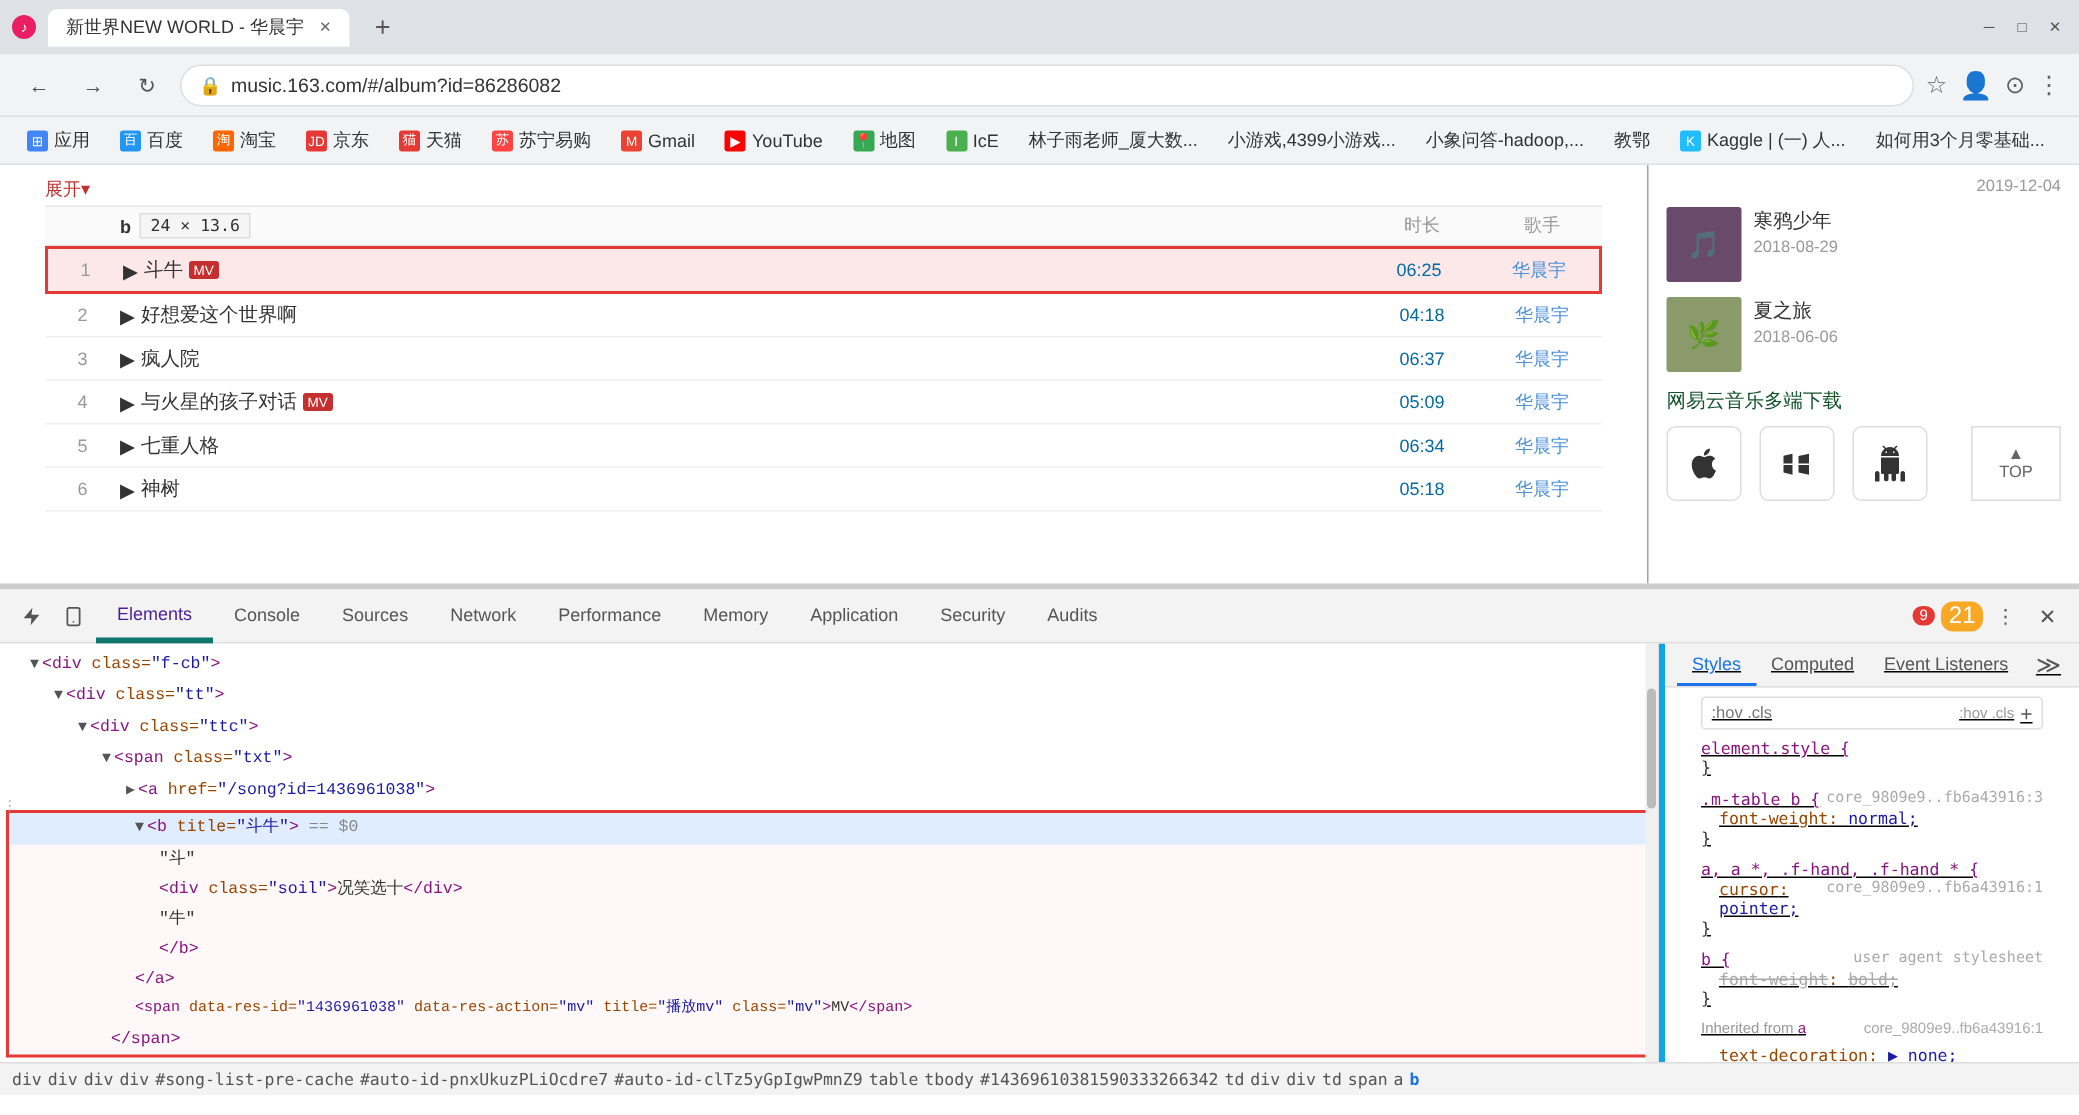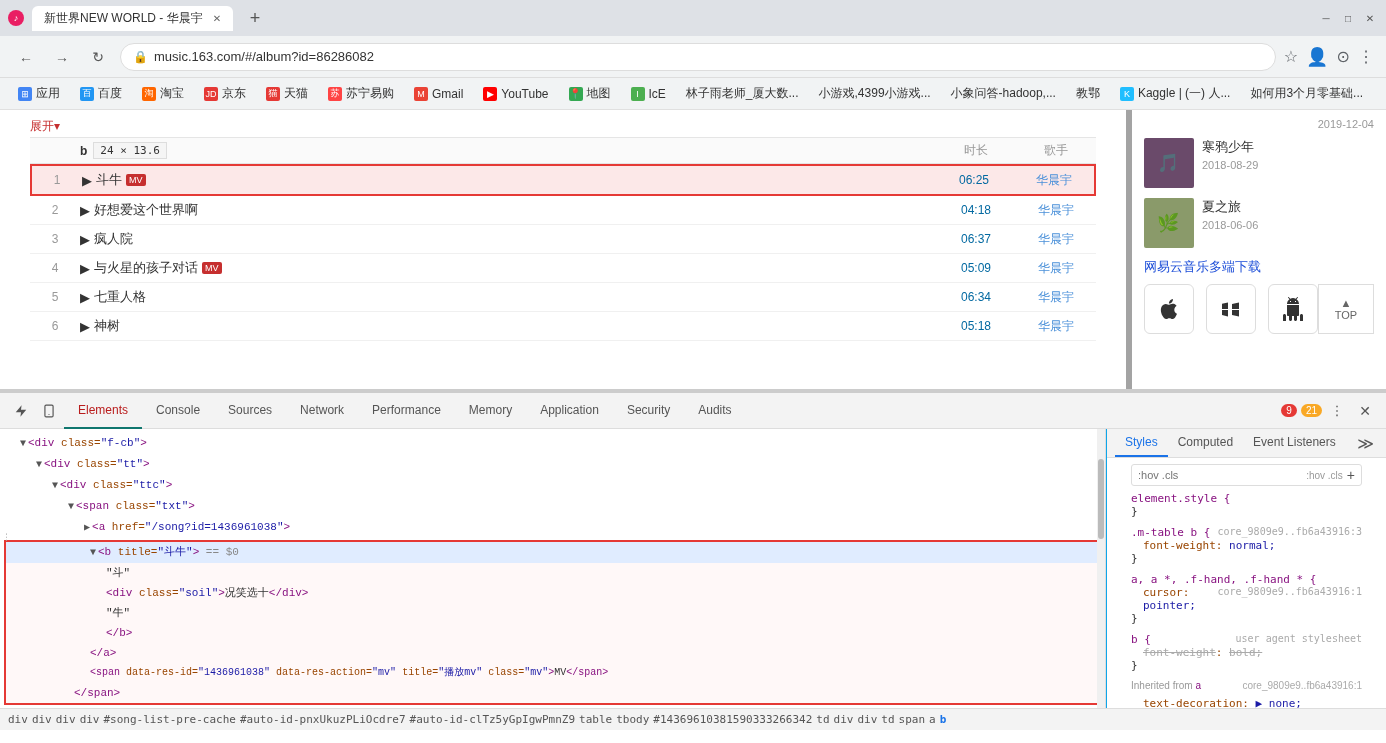--- a/index.html
+++ b/index.html
@@ -144,22 +144,22 @@
     }
     .song-row.highlighted { background: #fce8e8; border: 2px solid #e53935; }
     .song-num { text-align: center; color: #999; font-size: 12px; }
     .song-title { font-size: 13px; color: #333; display: flex; align-items: center; gap: 4px; }
     .song-mv-badge { background: #c62f2f; color: #fff; font-size: 9px; padding: 1px 3px; border-radius: 2px; }
     .song-duration { color: #0369a1; font-size: 12px; text-align: center; }
     .song-artist { color: #4a90d9; font-size: 12px; text-align: center; cursor: pointer; }
 
     
     .right-sidebar {
-      width: 260px;
-      border-left: 6px solid #a3a3a3;
+      width: 288px;
+      border-left: 1px solid #a3a3a3;
       padding: 8px 12px;
       overflow: hidden;
     }
     .album-item {
       display: flex;
       gap: 8px;
       margin-bottom: 10px;
       align-items: flex-start;
     }
     .album-thumb {
@@ -170,21 +170,21 @@
       flex-shrink: 0;
       display: flex;
       align-items: center;
       justify-content: center;
       font-size: 18px;
     }
     .album-info { flex: 1; }
     .album-title { font-size: 13px; color: #333; cursor: pointer; }
     .album-date { font-size: 11px; color: #999; margin-top: 3px; }
     .download-section { margin-top: 8px; }
-    .download-title { font-size: 13px; color: #1d4ed8; margin-bottom: 8px; }
+    .download-title { font-size: 13px; color: #14532d; margin-bottom: 8px; }
     .download-icons { display: flex; gap: 12px; }
     .dl-icon { width: 50px; height: 50px; border: 1px solid #ddd; border-radius: 6px; display: flex; align-items: center; justify-content: center; cursor: pointer; }
     .top-btn {
       width: 60px;
       height: 50px;
       border: 1px solid #ddd;
       display: flex;
       flex-direction: column;
       align-items: center;
       justify-content: center;
@@ -226,31 +226,31 @@
       padding: 0 14px;
       height: 36px;
       display: flex;
       align-items: center;
       font-size: 12px;
       cursor: pointer;
       color: #555;
       border-bottom: 2px solid transparent;
     }
     .dt-tab.active {
-      color: #b91c1c;
-      border-bottom: 2px solid #0f766e;
+      color: #4c1d95;
+      border-bottom: 4px solid #0f766e;
     }
     .dt-badges {
       margin-left: auto;
       display: flex;
       align-items: center;
       gap: 4px;
     }
     .dt-badge-red { background: #e53935; color: #fff; font-size: 10px; padding: 1px 5px; border-radius: 8px; }
-    .dt-badge-yellow { background: #f9a825; color: #fff; font-size: 10px; padding: 1px 5px; border-radius: 8px; }
+    .dt-badge-yellow { background: #f9a825; color: #fff; font-size: 16px; padding: 1px 5px; border-radius: 8px; }
     .dt-more-btn { width: 26px; height: 26px; display: flex; align-items: center; justify-content: center; cursor: pointer; font-size: 13px; color: #555; }
     .dt-close-btn { width: 26px; height: 26px; display: flex; align-items: center; justify-content: center; cursor: pointer; font-size: 14px; color: #555; }
 
     
     .devtools-body {
       flex: 1;
       display: flex;
       overflow: hidden;
     }
 
@@ -282,21 +282,22 @@
     .attr-name { color: #994500; }
     .attr-val { color: #1a1aa6; }
     .text-content { color: #333; }
     .triangle { font-size: 10px; cursor: pointer; color: #555; margin-right: 2px; }
 
     
     .styles-panel {
       width: 280px;
       background: #fff;
       overflow-y: auto;
-      border-left: 1px solid #0ea5e9;
+      border-left: 4px solid #0ea5e9;
+      text-decoration: underline;
     }
     .styles-tabs {
       display: flex;
       border-bottom: 1px solid #ddd;
       padding: 0 8px;
       background: #f3f3f3;
     }
     .styles-tab {
       padding: 6px 10px;
       font-size: 12px;

